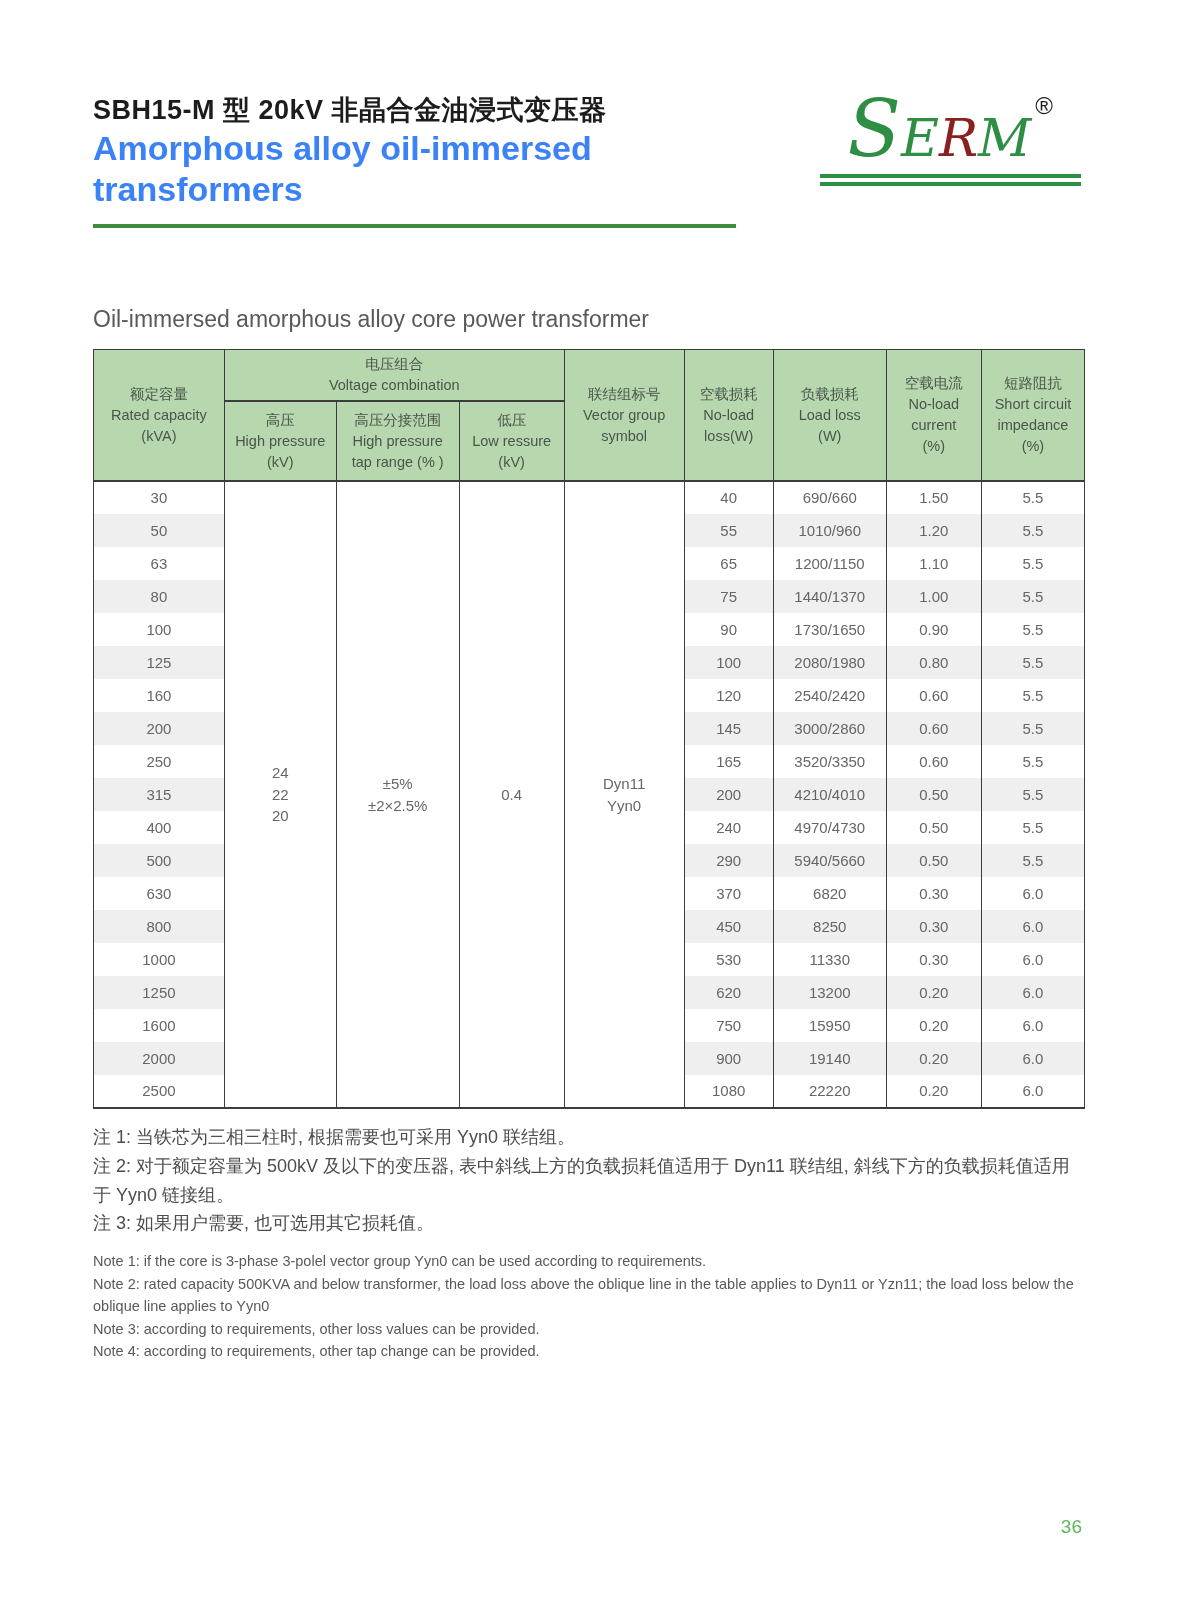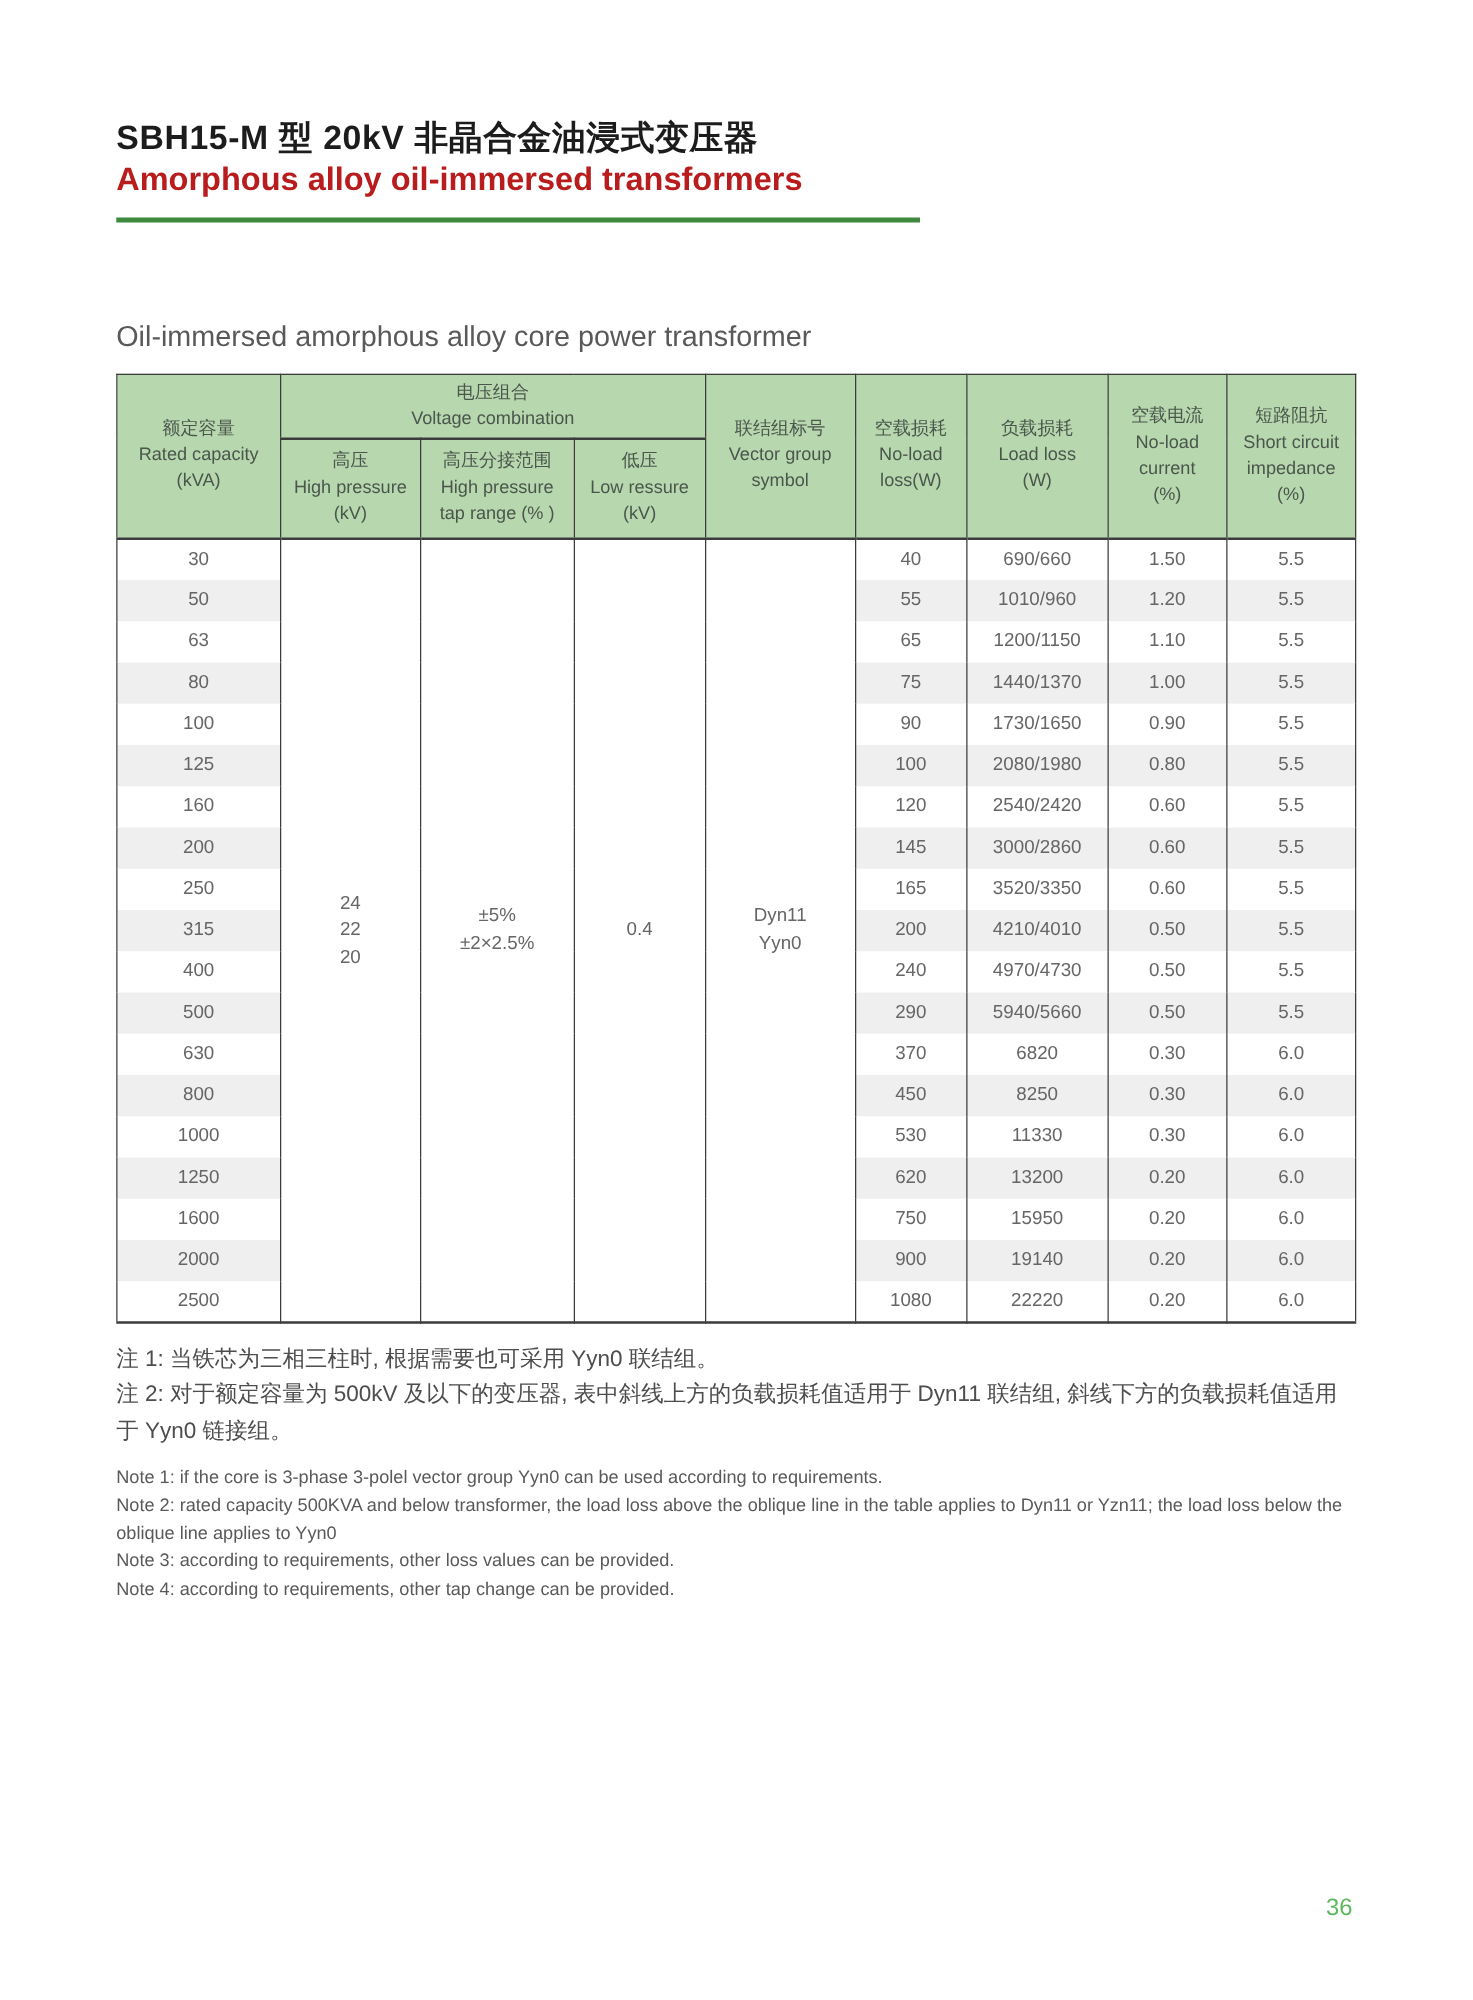--- a/index.html
+++ b/index.html
@@ -14,21 +14,21 @@
   .content { padding: 90px 93px 0 93px; }
 
   
   .page-header { display: flex; justify-content: space-between; align-items: flex-start; gap: 20px; }
   .title-block { padding-top: 2px; }
   .title-zh {
     font-size: 27px; font-weight: bold; color: #1c1c1c;
     letter-spacing: 0.5px; line-height: 1.35;
   }
   .title-en {
-    font-size: 26px; font-weight: bold; color: #b91c1c; line-height: 1.2;
+    font-size: 34px; font-weight: bold; color: #3b82f6; line-height: 1.2;
   }
   .title-rule { width: 643px; height: 4px; background: #3e8a3e; margin-top: 14px; }
 
   .logo { width: 300px; text-align: center; margin-right: -10px; }
   .logo-text {
     font-family: "DejaVu Serif", "Liberation Serif", serif;
     font-style: italic; line-height: 1; white-space: nowrap;
   }
   .logo-text .ls { font-size: 78px; color: #2e8f44; }
   .logo-text .le, .logo-text .lm { font-size: 52px; color: #2e8f44; }
@@ -99,20 +99,29 @@
 </head>
 <body>
 
 <div class="content">
 
   <div class="page-header">
     <div class="title-block">
       <div class="title-zh">SBH15-M 型 20kV 非晶合金油浸式变压器</div>
       <div class="title-en">Amorphous alloy oil-immersed transformers</div>
       <div class="title-rule"></div>
+    </div>
+    <div class="logo">
+      <div class="logo-text">
+        <span class="ls">S</span><span class="le">E</span><span class="lr">R</span><span class="lm">M</span><span class="logo-reg">®</span>
+      </div>
+      <div class="logo-rules">
+        <div class="logo-rule"></div>
+        <div class="logo-rule"></div>
+      </div>
     </div>
   </div>
 
   <div class="section-title">
     <div class="section-title-en">Oil-immersed amorphous alloy core power transformer</div>
   </div>
 
   <table class="spec-table">
     <colgroup>
       <col style="width:13.2%">
@@ -303,20 +312,21 @@
           <td>22220</td>
           <td>0.20</td>
           <td>6.0</td>
         </tr>
       </tbody>
   </table>
 
   <div class="notes-zh">
       <div class="note-line">注 1: 当铁芯为三相三柱时, 根据需要也可采用 Yyn0 联结组。</div>
       <div class="note-line">注 2: 对于额定容量为 500kV 及以下的变压器, 表中斜线上方的负载损耗值适用于 Dyn11 联结组, 斜线下方的负载损耗值适用于 Yyn0 链接组。</div>
+      <div class="note-line">注 3: 如果用户需要, 也可选用其它损耗值。</div>
     </div>
   <div class="notes-en">
       <div class="note-line">Note 1: if the core is 3-phase 3-polel vector group Yyn0 can be used according to requirements.</div>
       <div class="note-line">Note 2: rated capacity 500KVA and below transformer, the load loss above the oblique line in the table applies to Dyn11 or Yzn11; the load loss below the oblique line applies to Yyn0</div>
       <div class="note-line">Note 3: according to requirements, other loss values can be provided.</div>
       <div class="note-line">Note 4: according to requirements, other tap change can be provided.</div>
     </div>
 
 </div>
 

